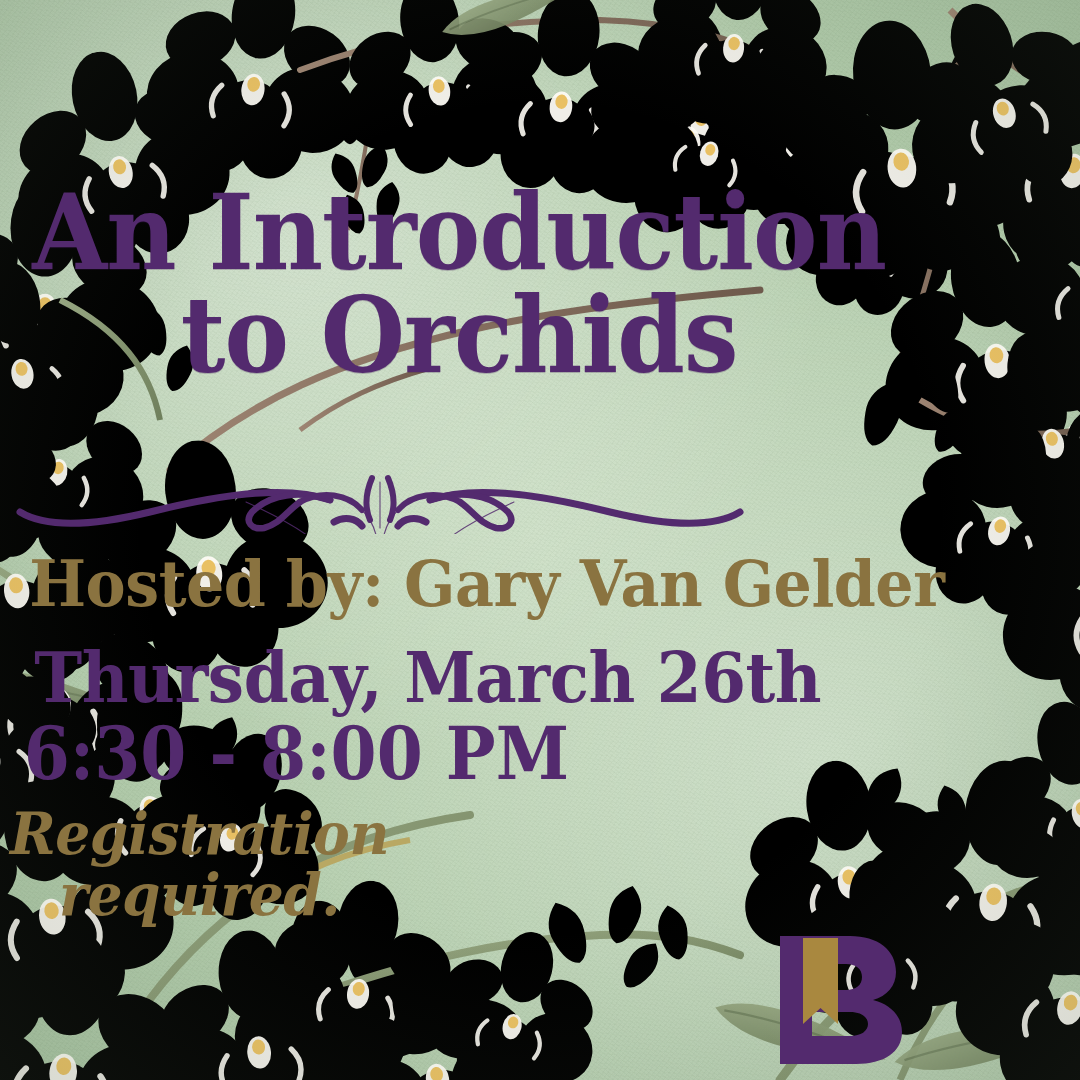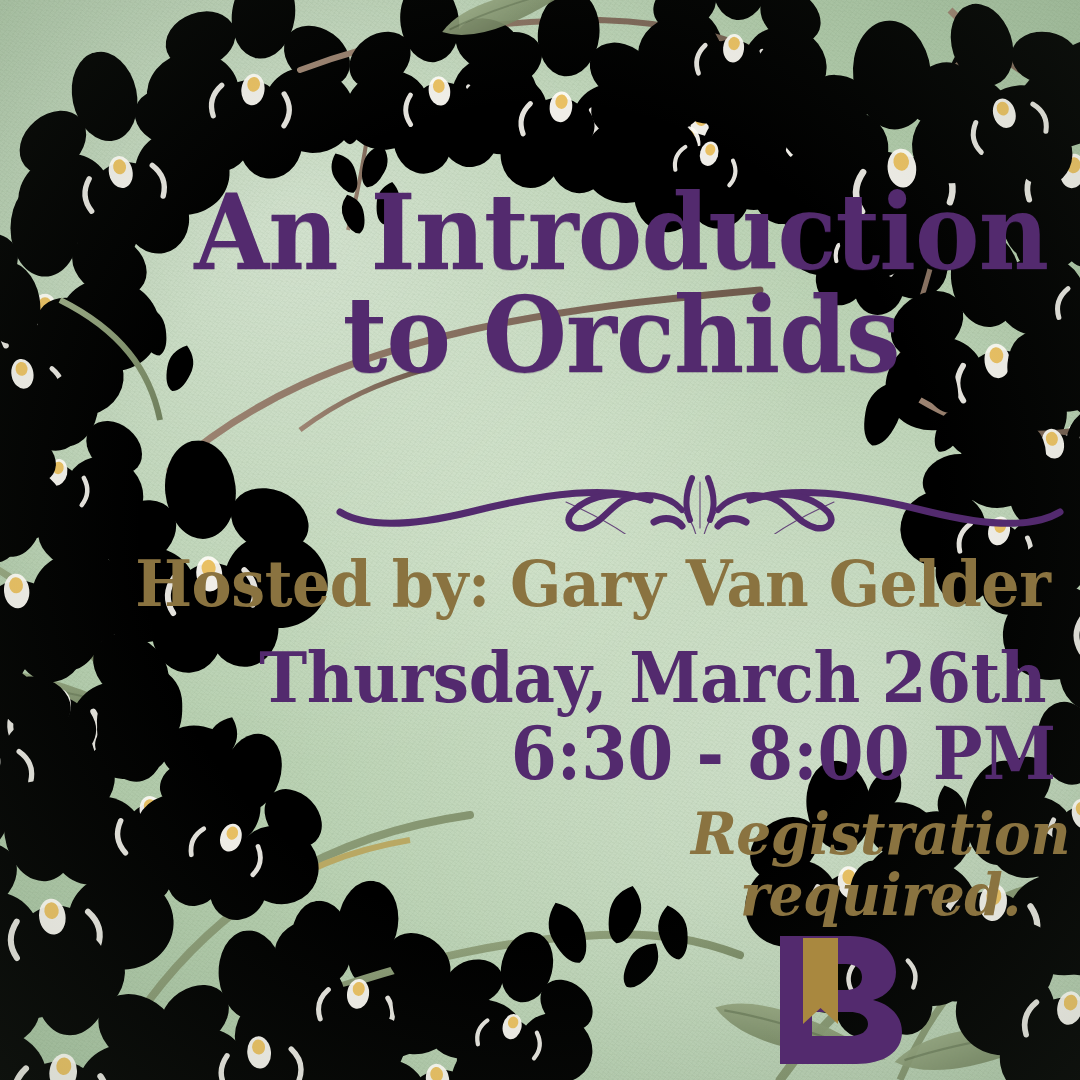--- a/index.html
+++ b/index.html
@@ -33,21 +33,21 @@
     background:radial-gradient(ellipse at 50% 48%, rgba(0,0,0,0) 52%, rgba(90,110,85,.16) 100%);
   }
 
   
   .flora{position:absolute;inset:0;}
   .flora svg{position:absolute;display:block;}
 
   
   .content{
     position:absolute;inset:0;
-    display:flex;flex-direction:column;align-items:flex-end;
+    display:flex;flex-direction:column;align-items:flex-start;
     text-align:center;
   }
   .title{
     margin-top:182px;
     color:#532a6e;
     font-family:"DejaVu Serif", serif;
     font-weight:700;
     font-size:104px;
     line-height:.99;
     letter-spacing:-1px;

